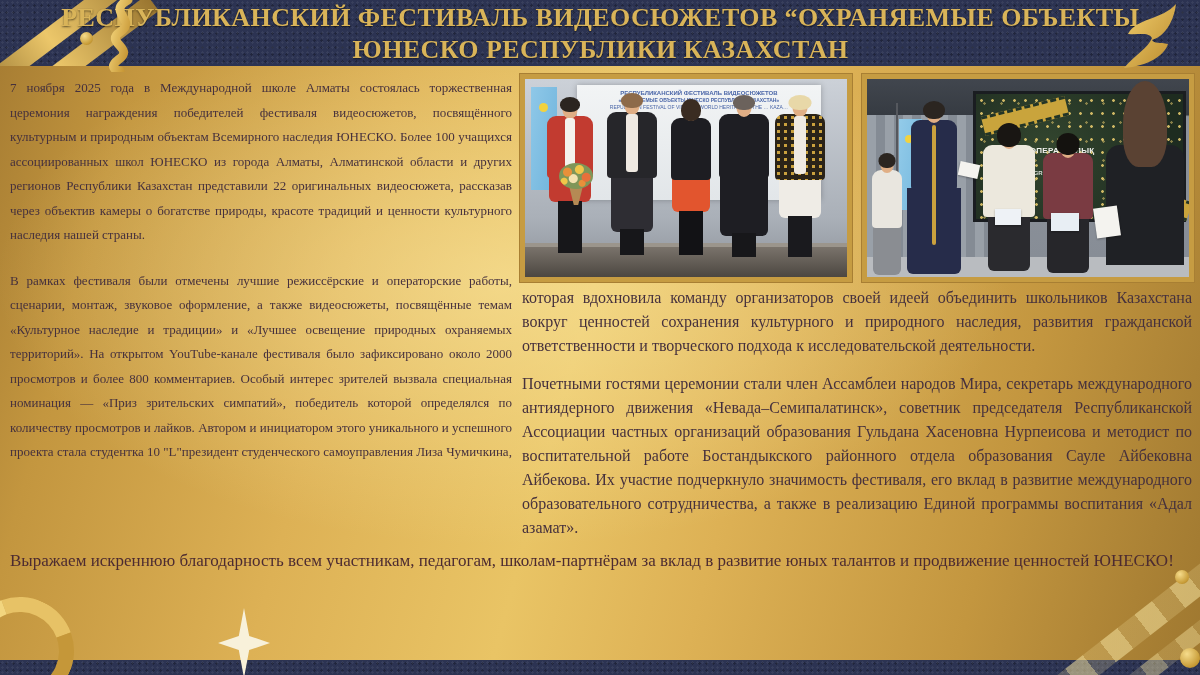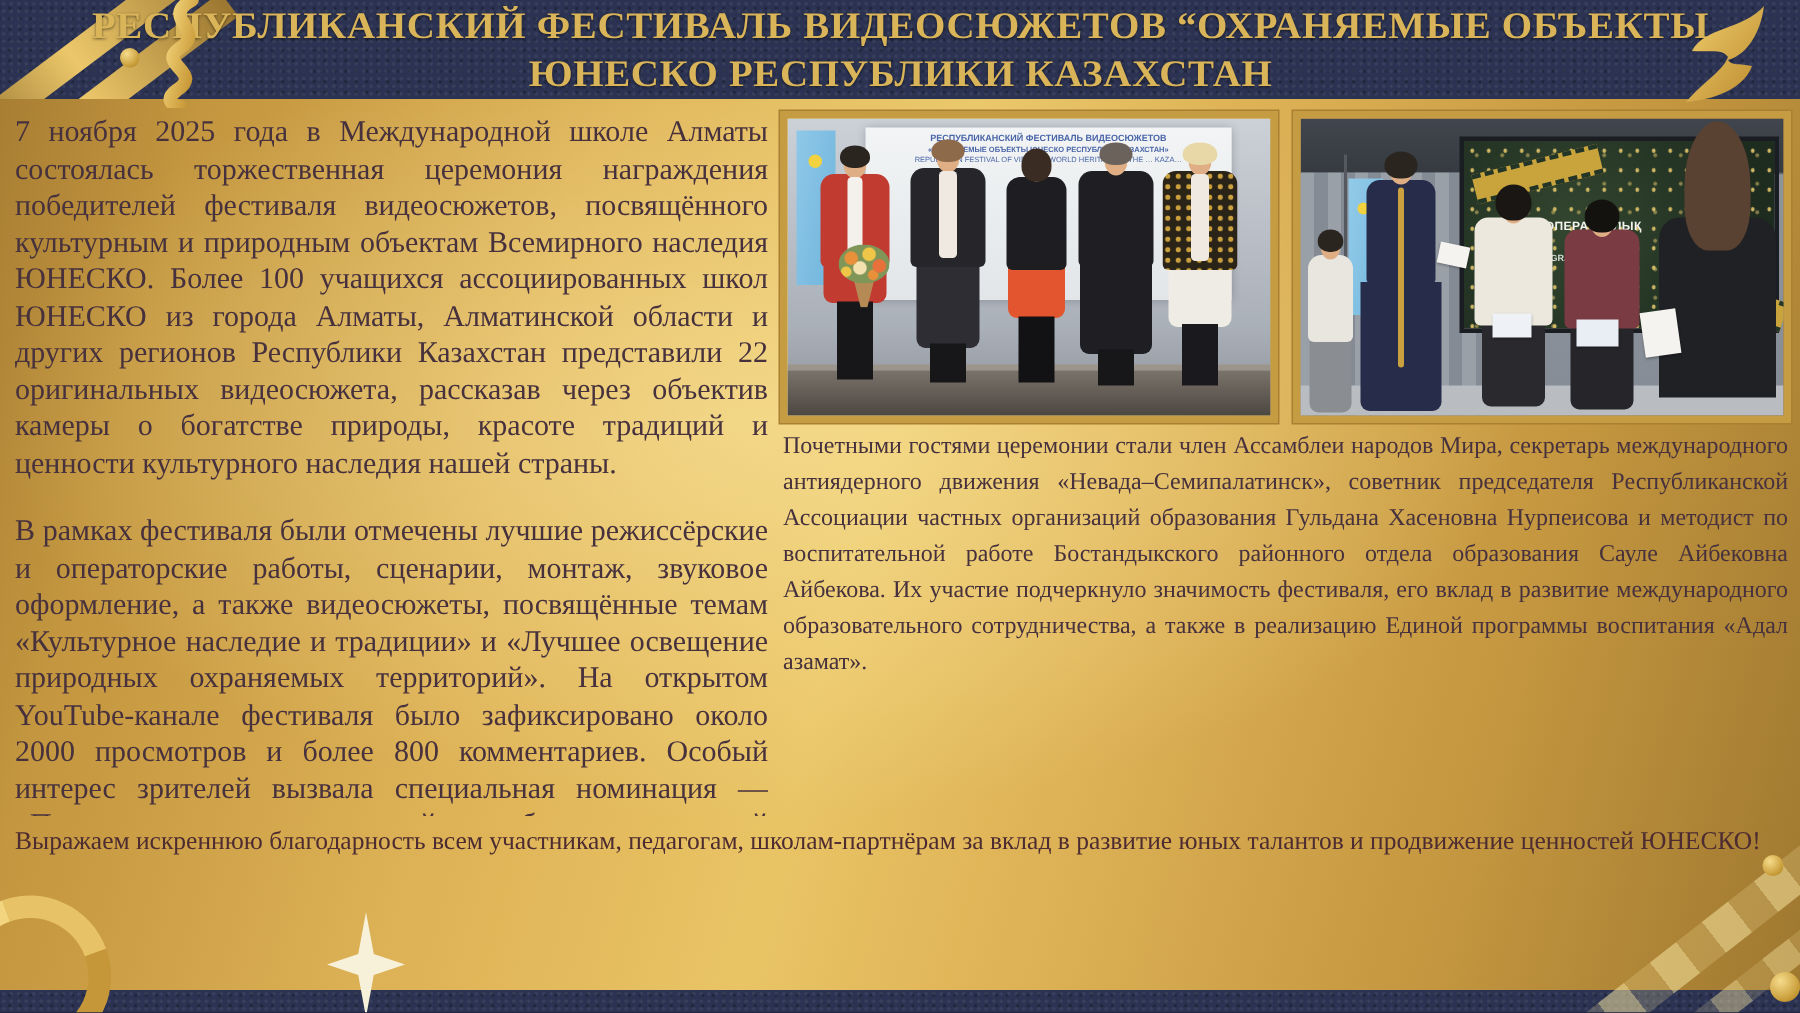--- a/index.html
+++ b/index.html
@@ -17,21 +17,21 @@
     display:flex;flex-direction:column;align-items:center;justify-content:center;gap:4px;}
   .title-line{color:#d9b459;font-weight:bold;font-size:25px;letter-spacing:.4px;
     text-shadow:0 1px 2px rgba(0,0,0,.55);white-space:nowrap;transform:scaleX(1.04);}
   
   .gold-panel{position:absolute;left:0;top:66px;width:1200px;height:594px;z-index:2;
     background:
       radial-gradient(ellipse 820px 430px at 42% 36%, rgba(255,238,170,.55), rgba(255,238,170,0) 62%),
       linear-gradient(105deg,#a87e33 0%,#c3963f 10%,#ddb155 30%,#e9c465 48%,#ddb155 62%,#c3963f 82%,#9f7830 100%);}
   .txt{color:#46313d;text-align:justify;margin:0;}
   .left-col{position:absolute;left:10px;top:10px;width:502px;height:468px;overflow:hidden;}
-  .left-col p{font-size:20px;line-height:24.5px;margin-bottom:21px;}
+  .left-col p{font-size:13px;line-height:24.5px;margin-bottom:21px;}
   .right-text{position:absolute;left:522px;top:220px;right:8px;height:258px;overflow:hidden;}
   .right-text p{font-size:16px;line-height:24px;margin-bottom:14px;}
   .bottom-text{position:absolute;left:10px;right:10px;top:482px;color:#4c2b31;}
   .bottom-text p{font-size:17px;line-height:26.5px;margin:0;}
   
   .photos{position:absolute;left:520px;top:8px;right:6px;display:flex;gap:10px;}
   .photo{position:relative;height:198px;flex:1;border:5px solid #c69c42;
     box-shadow:0 0 0 1px #a87f33, inset 0 0 0 1px rgba(0,0,0,.25);overflow:hidden;}
   .ab{position:absolute;}
   
@@ -242,20 +242,21 @@
         <div class="person" style="left:232px;bottom:0;width:92px;height:190px;">
           <div class="hair" style="width:44px;height:86px;background:#5a4233;border-radius:50% 50% 35% 35%;top:-6px;"></div>
           <div class="head" style="width:22px;height:26px;top:0;"></div>
           <div class="torso" style="background:#1f2125;width:78px;height:120px;top:58px;border-radius:14px 14px 0 0;"></div>
           <div class="paper" style="left:-4px;top:120px;width:24px;height:30px;transform:rotate(-8deg);"></div>
         </div>
       </div>
     </div>
 
     <div class="right-text">
+      <p class="txt">которая вдохновила команду организаторов своей идеей объединить школьников Казахстана вокруг ценностей сохранения культурного и природного наследия, развития гражданской ответственности и творческого подхода к исследовательской деятельности.</p>
       <p class="txt">Почетными гостями церемонии стали член Ассамблеи народов Мира, секретарь международного антиядерного движения «Невада–Семипалатинск», советник председателя Республиканской Ассоциации частных организаций образования Гульдана Хасеновна Нурпеисова и методист по воспитательной работе Бостандыкского районного отдела образования Сауле Айбековна Айбекова. Их участие подчеркнуло значимость фестиваля, его вклад в развитие международного образовательного сотрудничества, а также в реализацию Единой программы воспитания «Адал азамат».</p>
     </div>
 
     <div class="bottom-text">
       <p style="text-align:justify;">Выражаем искреннюю благодарность всем участникам, педагогам, школам-партнёрам за вклад в развитие юных талантов и продвижение ценностей ЮНЕСКО!</p>
     </div>
   </div>
 
   <div class="ribbon-loop"></div>
   <div class="sparkle" style="left:218px;top:608px;width:52px;height:70px;"></div>

